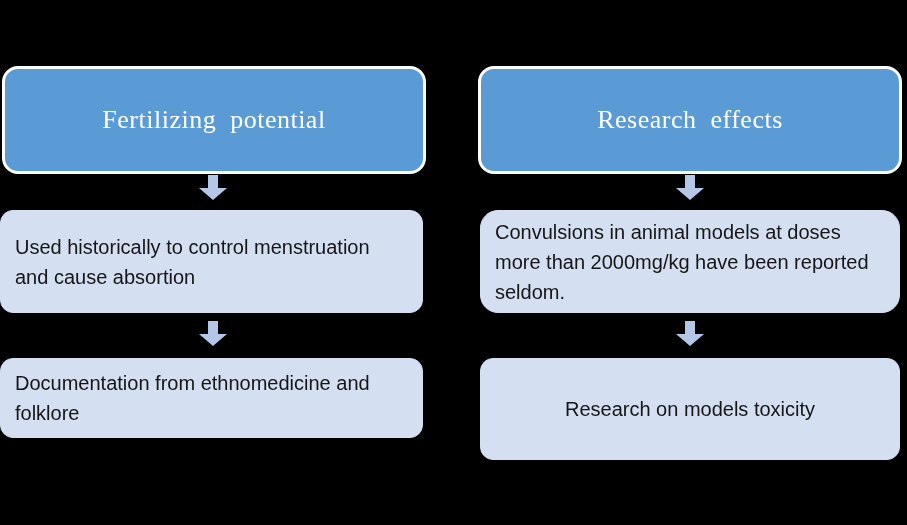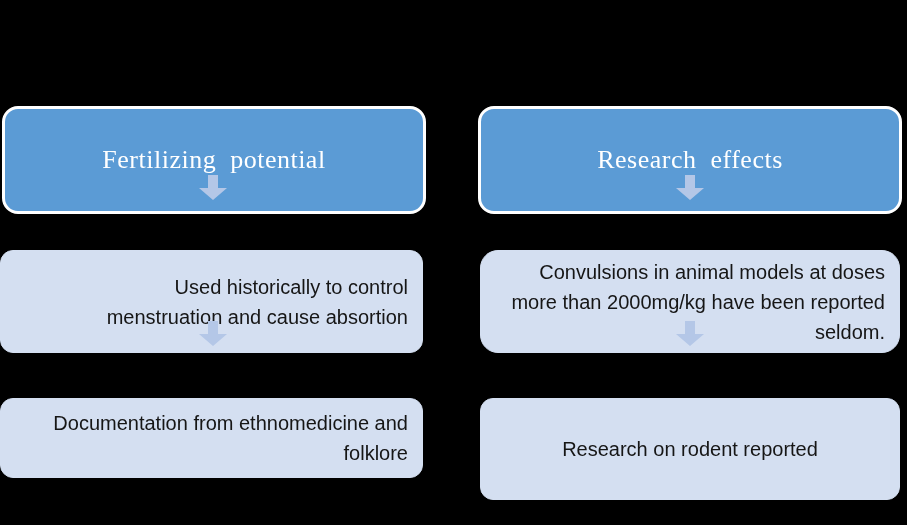--- a/index.html
+++ b/index.html
@@ -30,23 +30,22 @@
   .column.left  { left: 0px;   width: 432px; }
   .column.right { left: 470px; width: 437px; }
 
   
   .node {
     position: absolute;
     box-sizing: border-box;
     display: flex;
     align-items: center;
     justify-content: center;
-    text-align: right;
+    text-align: left;
     border-radius: 14px;
-    margin-top: 40px;
   }
 
   .node.header {
     background: #5B9BD5;
     border: 3px solid #FFFFFF;
     color: #FFFFFF;
     font-family: "Liberation Serif", serif;
     font-size: 26px;
     font-weight: 400;
     letter-spacing: 0.5px;
@@ -61,21 +60,21 @@
     font-family: "Liberation Sans", sans-serif;
     font-size: 20px;
     font-weight: 400;
     line-height: 30px;
     border-radius: 13px;
   }
   .node.body .label { padding: 0 14px; }
 
   
   .left  .n-header { left: 2px;  top: 66px;  width: 424px; height: 108px; }
-  .left  .n-box2   { left: 0px;  top: 210px; width: 423px; height: 103px; padding-left: 41px; }
+  .left  .n-box2   { left: 0px;  top: 210px; width: 423px; height: 103px; }
   .left  .n-box3   { left: 0px;  top: 358px; width: 423px; height: 80px; }
 
   
   .right .n-header { left: 8px;  top: 66px;  width: 424px; height: 108px; }
   .right .n-box2   { left: 10px; top: 210px; width: 420px; height: 103px; border-radius: 18px; }
   .right .n-box3   { left: 10px; top: 358px; width: 420px; height: 102px; }
 
   
   .arrow {
     position: absolute;
@@ -137,18 +136,18 @@
       <span class="label">Convulsions in animal models at doses more than 2000mg/kg have been reported seldom.</span>
     </div>
 
     <div class="arrow a2">
       <svg viewBox="0 0 30 26" xmlns="http://www.w3.org/2000/svg" aria-hidden="true">
         <polygon points="10,0 20,0 20,13 29,13 15,25 1,13 10,13" fill="#B4C7E7"></polygon>
       </svg>
     </div>
 
     <div class="node body n-box3">
-      <span class="label">Research on rodent reported</span>
+      <span class="label">Research on models toxicity</span>
     </div>
 
   </div>
 
 </div>
 
 </body></html>

